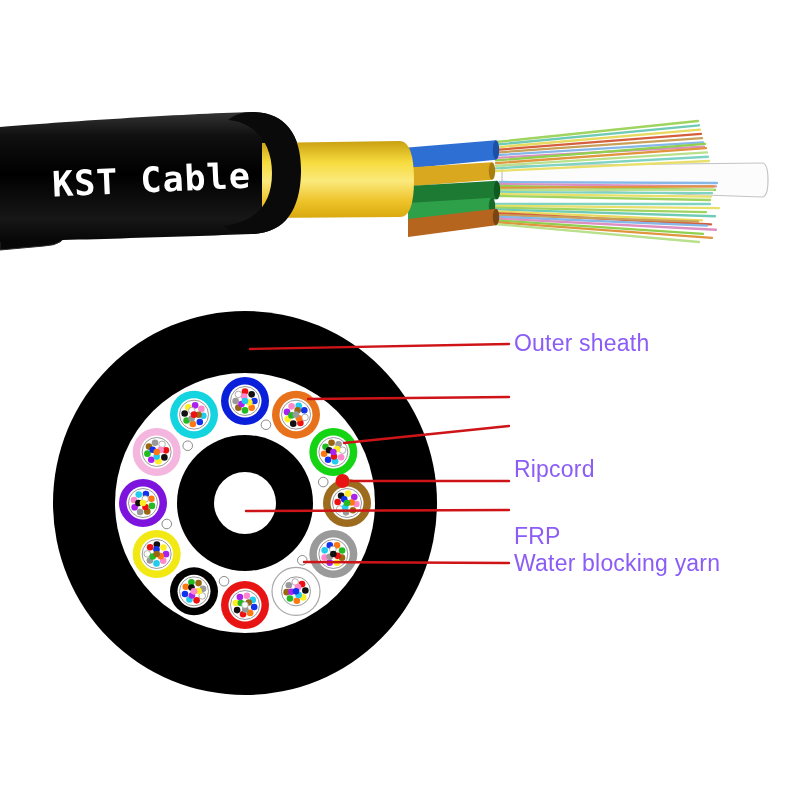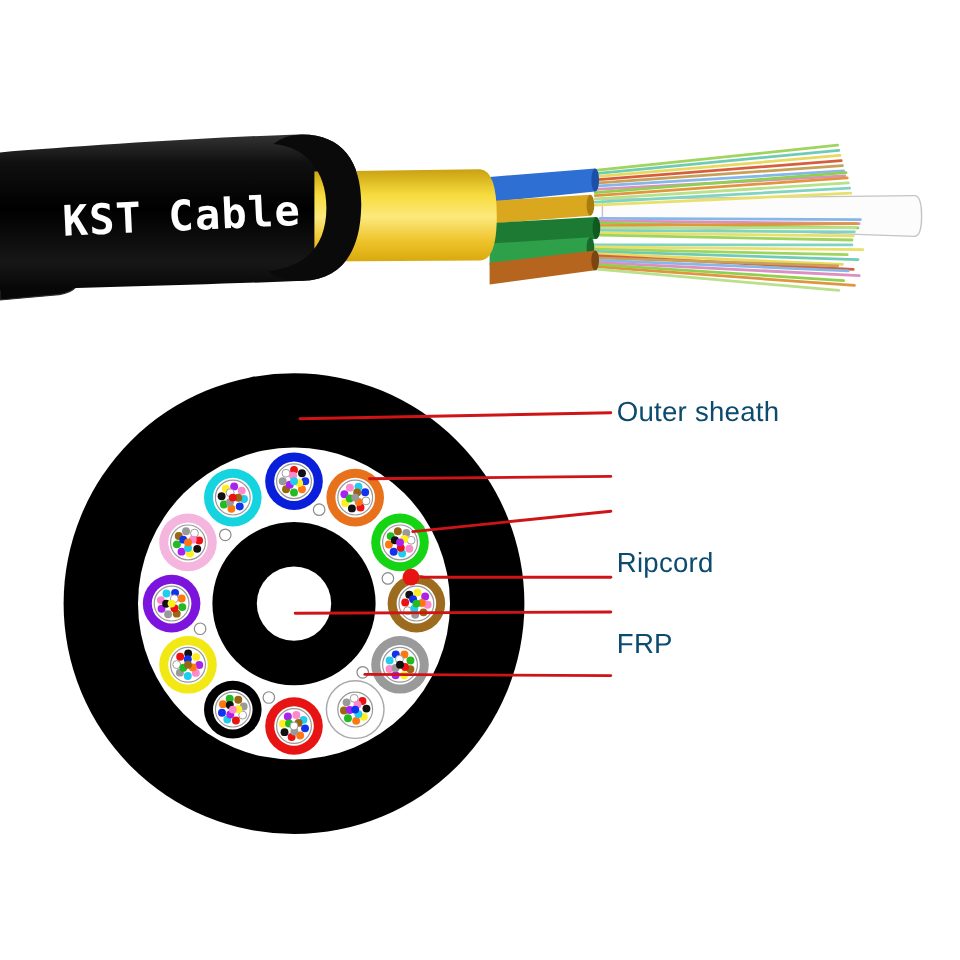--- a/index.html
+++ b/index.html
@@ -4,21 +4,21 @@
 <style>
   html,body{margin:0;padding:0;background:#ffffff;}
   .canvas{
     position:relative;width:800px;height:800px;background:#ffffff;overflow:hidden;
     font-family:"Liberation Sans", sans-serif;
   }
   .figure-svg{position:absolute;left:0;top:0;}
   .callout-label{
     position:absolute;
     font-family:"Liberation Sans", sans-serif;
-    font-size:23px;line-height:25px;color:#0c4a6e;
+    font-size:23px;line-height:25px;color:#8b5cf6;
     white-space:nowrap;letter-spacing:0.2px;text-align:center;
   }
 </style>
 </head>
 <body>
 
 <div class="canvas">
 
   <svg class="figure-svg" width="800" height="800" viewBox="0 0 800 800">
     <defs>
@@ -329,13 +329,14 @@
         <line x1="344" y1="443" x2="509" y2="426" stroke="#cf1418" stroke-width="2.4" stroke-linecap="round"></line>
         <line x1="351" y1="481" x2="509" y2="481" stroke="#cf1418" stroke-width="2.4" stroke-linecap="round"></line>
         <line x1="246" y1="511" x2="509" y2="510" stroke="#cf1418" stroke-width="2.4" stroke-linecap="round"></line>
         <line x1="304" y1="562" x2="509" y2="563" stroke="#cf1418" stroke-width="2.4" stroke-linecap="round"></line>
       </g>
   </svg>
 
   <div class="callout-label" style="left:514px;top:331px">Outer sheath</div>
   <div class="callout-label" style="left:514px;top:457px">Ripcord</div>
   <div class="callout-label" style="left:514px;top:524px">FRP</div>
+  <div class="callout-label" style="left:514px;top:551px">Water blocking yarn</div>
 </div>
 
 </body></html>

